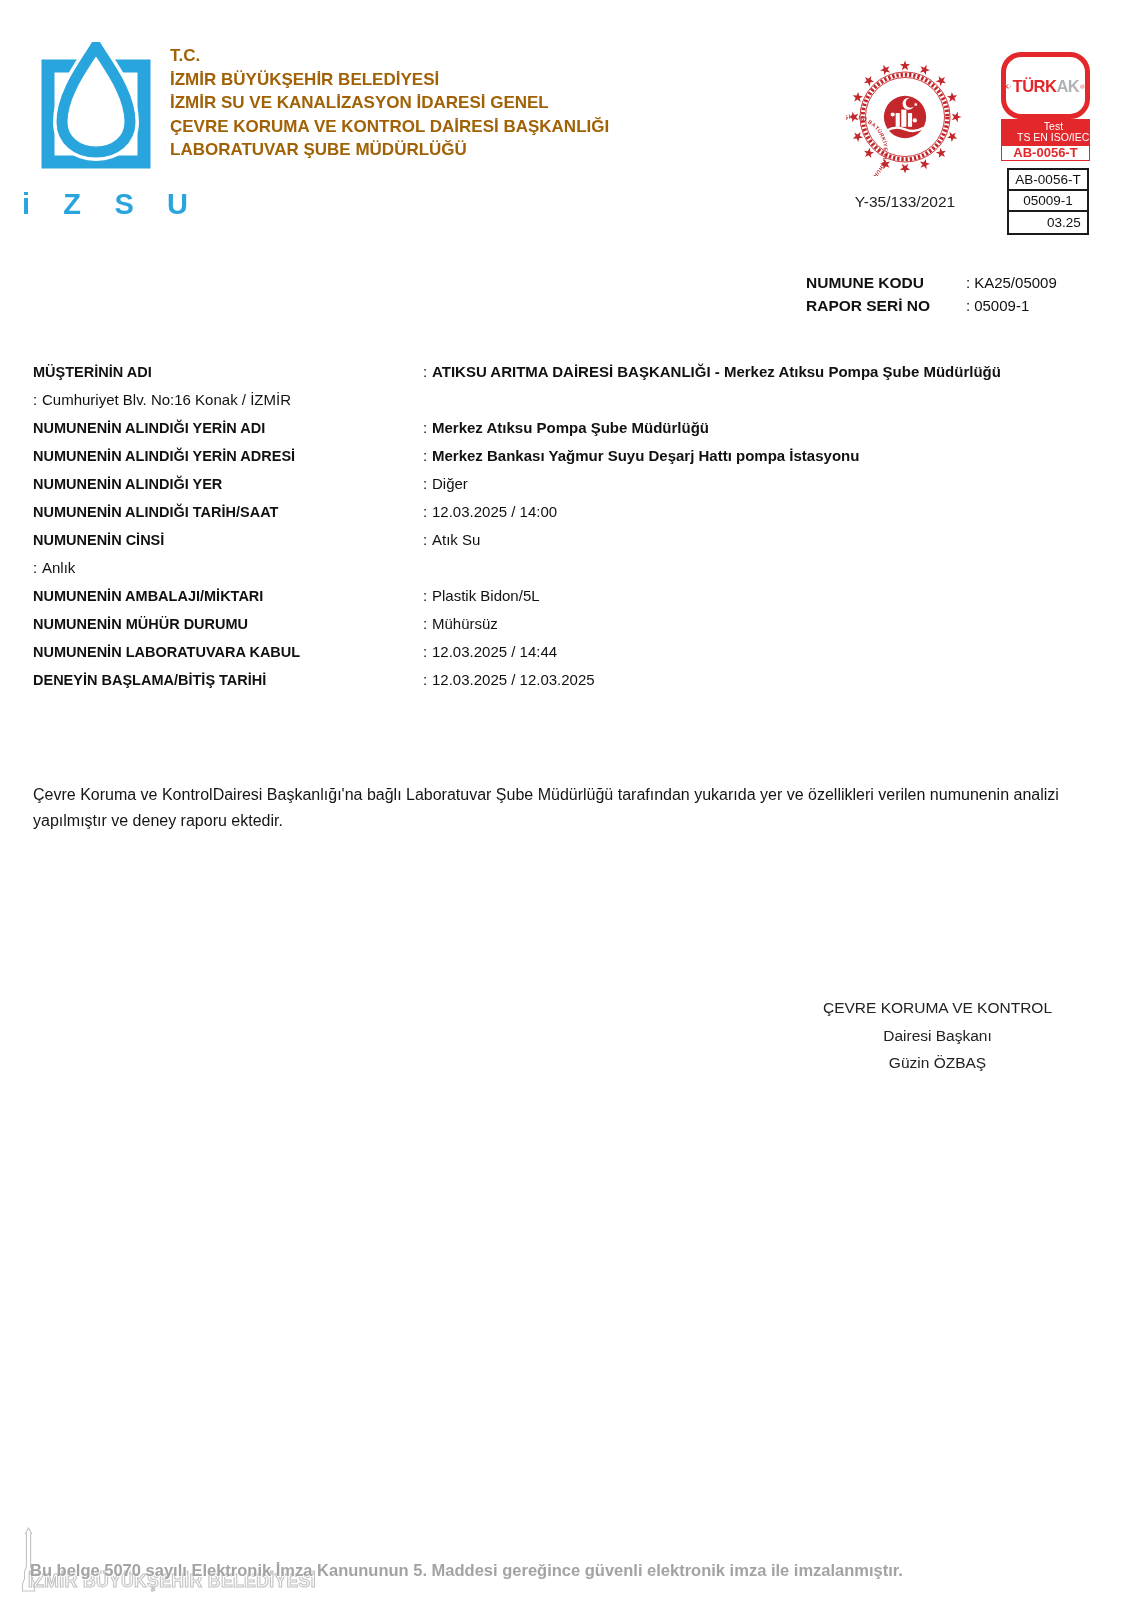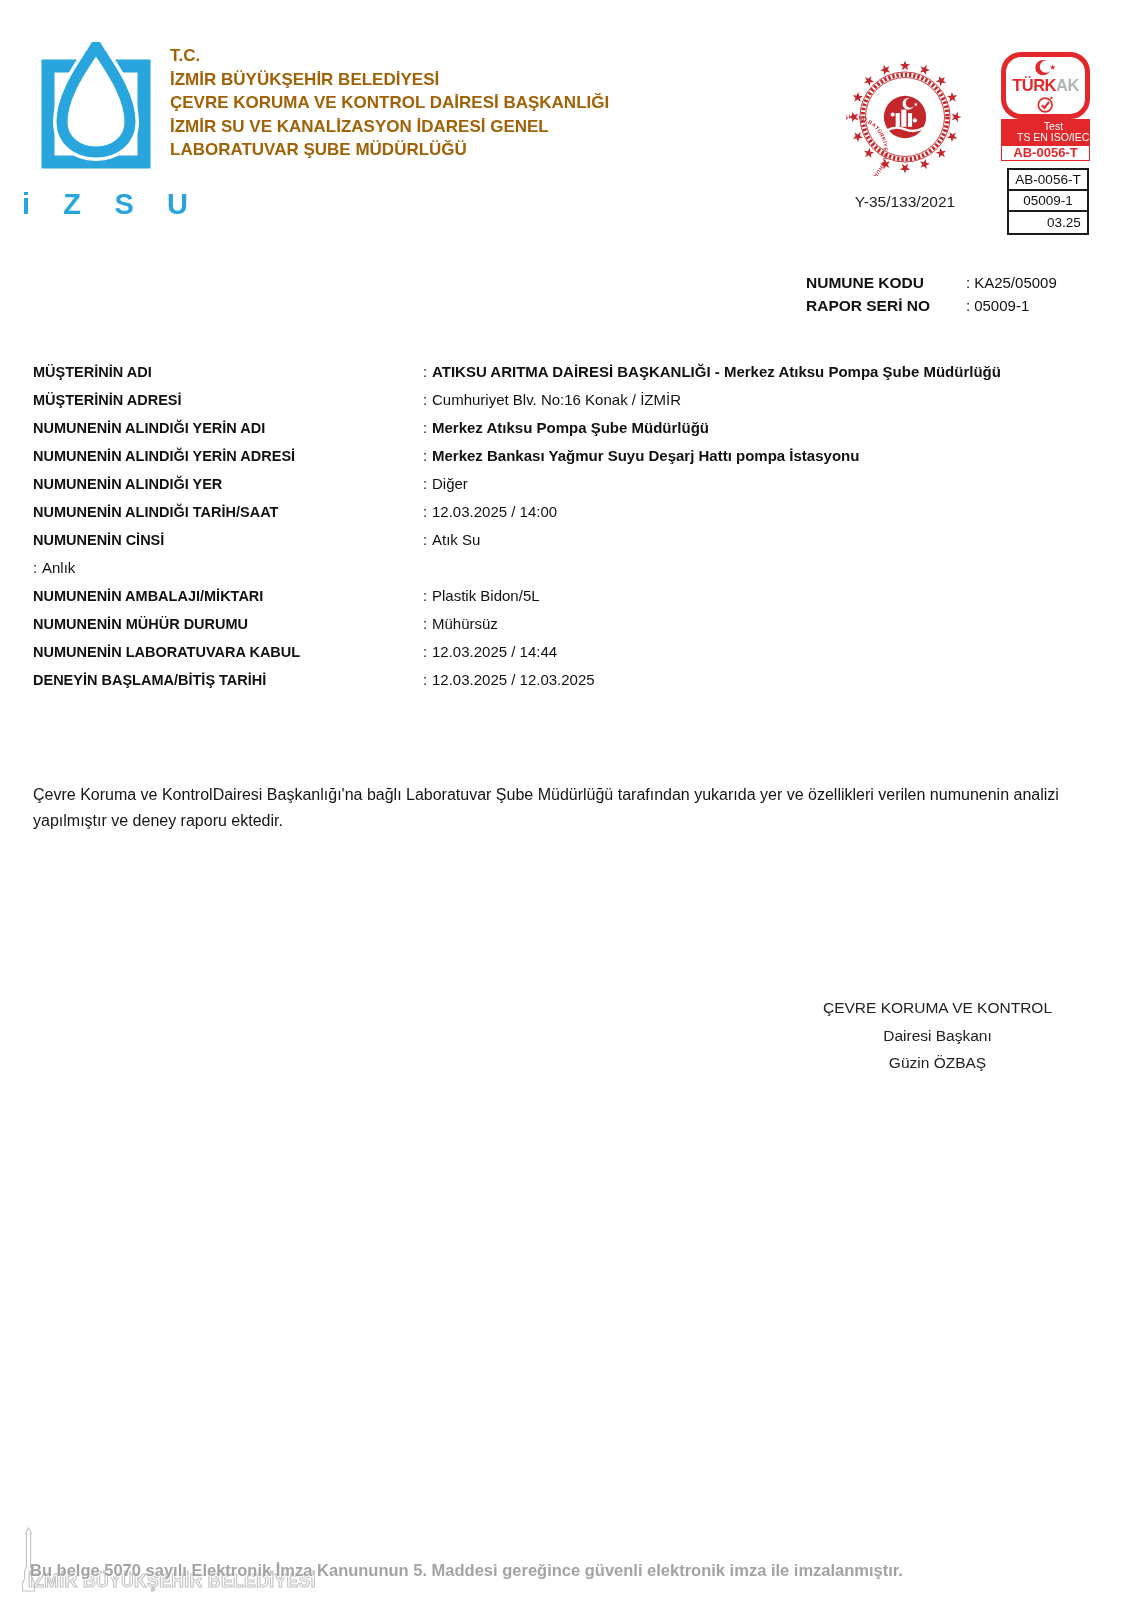--- a/index.html
+++ b/index.html
@@ -26,21 +26,21 @@
   }
 
   
   .seal-svg { left:846px; top:58px; }
   .seal-code { left:826px; top:193px; width:158px; text-align:center; font-size:15.5px; color:#222; }
 
   
   .turkak { left:1001px; top:52px; width:89px; }
   .tk-box {
     height:67px; border:5px solid #E2282B; border-radius:20px;
-    display:flex; flex-direction:column; align-items:center; justify-content:center;
+    display:flex; align-items:center; justify-content:center;
     background:#fff; gap:1px; padding-top:2px;
   }
   .tk-brand { font-weight:bold; font-size:16.5px; letter-spacing:-0.5px; line-height:17px; }
   .tk-brand .turk { color:#E2282B; }
   .tk-brand .ak { color:#B0B3B5; }
   .tk-testbar {
     background:#E2282B; color:#fff; text-align:center;
     font-weight:normal; padding:2px 0 2px 16px;
   }
   .tk-testbar .t1 { font-size:10.5px; line-height:11px; }
@@ -101,22 +101,22 @@
 <div class="abs izsu-letters">
   <span>i</span>
   <span>Z</span>
   <span>S</span>
   <span>U</span>
 </div>
 
 <div class="abs header-block">
   <div>T.C.</div>
   <div>İZMİR BÜYÜKŞEHİR BELEDİYESİ</div>
+  <div>İZMİR SU VE KANALİZASYON İDARESİ GENEL</div>
   <div>ÇEVRE KORUMA VE KONTROL DAİRESİ BAŞKANLIĞI</div>
-  <div>İZMİR SU VE KANALİZASYON İDARESİ GENEL</div>
   <div>LABORATUVAR ŞUBE MÜDÜRLÜĞÜ</div>
 </div>
 
 <svg class="abs seal-svg" width="118" height="118" viewBox="0 0 120 120" aria-hidden="true">
   <defs>
     <path id="st" d="M0,-5.5 L1.29,-1.78 L5.23,-1.70 L2.09,0.68 L3.23,4.45 L0,2.2 L-3.23,4.45 L-2.09,0.68 L-5.23,-1.70 L-1.29,-1.78 Z"></path>
     <path id="arcT" d="M29.0 71.3 A33 33 0 1 1 28.99 71.29" fill="none"></path>
   </defs>
   <g fill="#C4272B">
     <use href="#st" x="60" y="8" transform="rotate(0,60,60)"></use>
@@ -198,21 +198,20 @@
   </div>
 </div>
 
 <div class="abs fields">
   <div class="f-row val-bold">
     <span class="lbl">MÜŞTERİNİN ADI</span>
     <span class="sep">:</span>
     <span class="val">ATIKSU ARITMA DAİRESİ BAŞKANLIĞI - Merkez Atıksu Pompa Şube Müdürlüğü</span>
   </div>
   <div class="f-row">
-    <span class="lbl">MÜŞTERİNİN ADRESİ</span>
     <span class="sep">:</span>
     <span class="val">Cumhuriyet Blv. No:16 Konak / İZMİR</span>
   </div>
   <div class="f-row val-bold">
     <span class="lbl">NUMUNENİN ALINDIĞI YERİN ADI</span>
     <span class="sep">:</span>
     <span class="val">Merkez Atıksu Pompa Şube Müdürlüğü</span>
   </div>
   <div class="f-row val-bold">
     <span class="lbl">NUMUNENİN ALINDIĞI YERİN ADRESİ</span>

